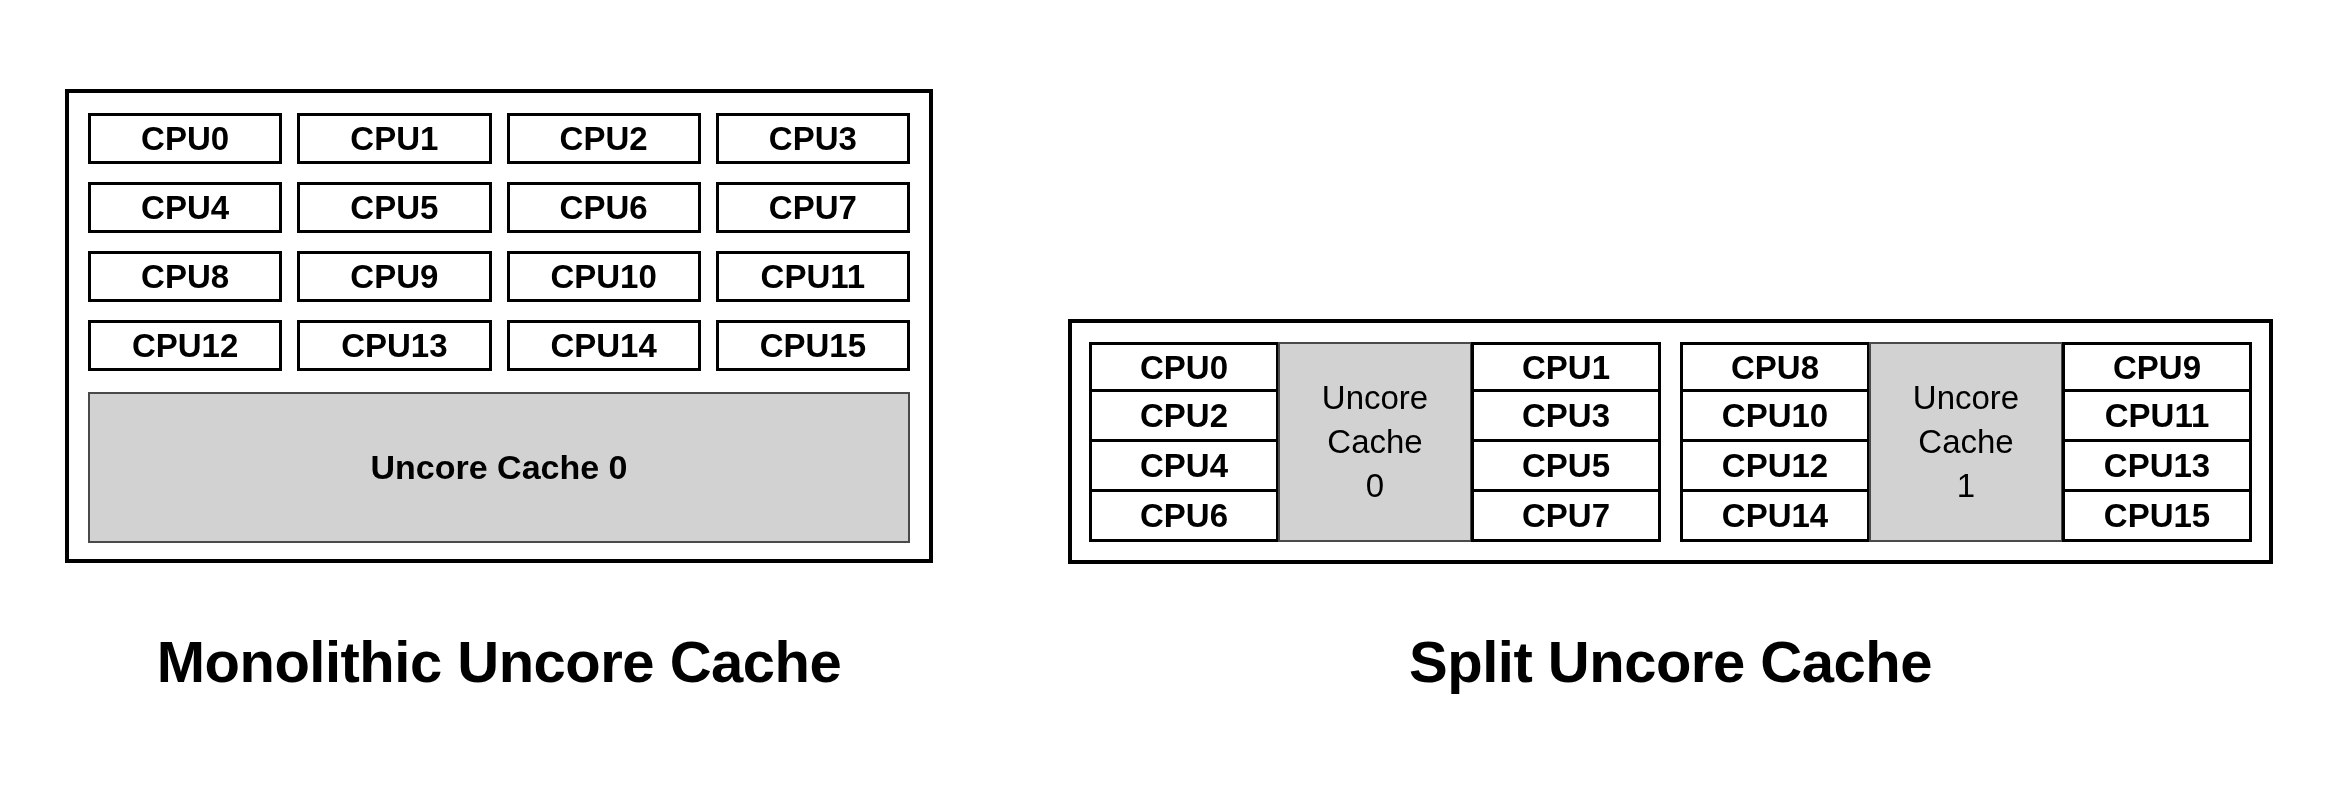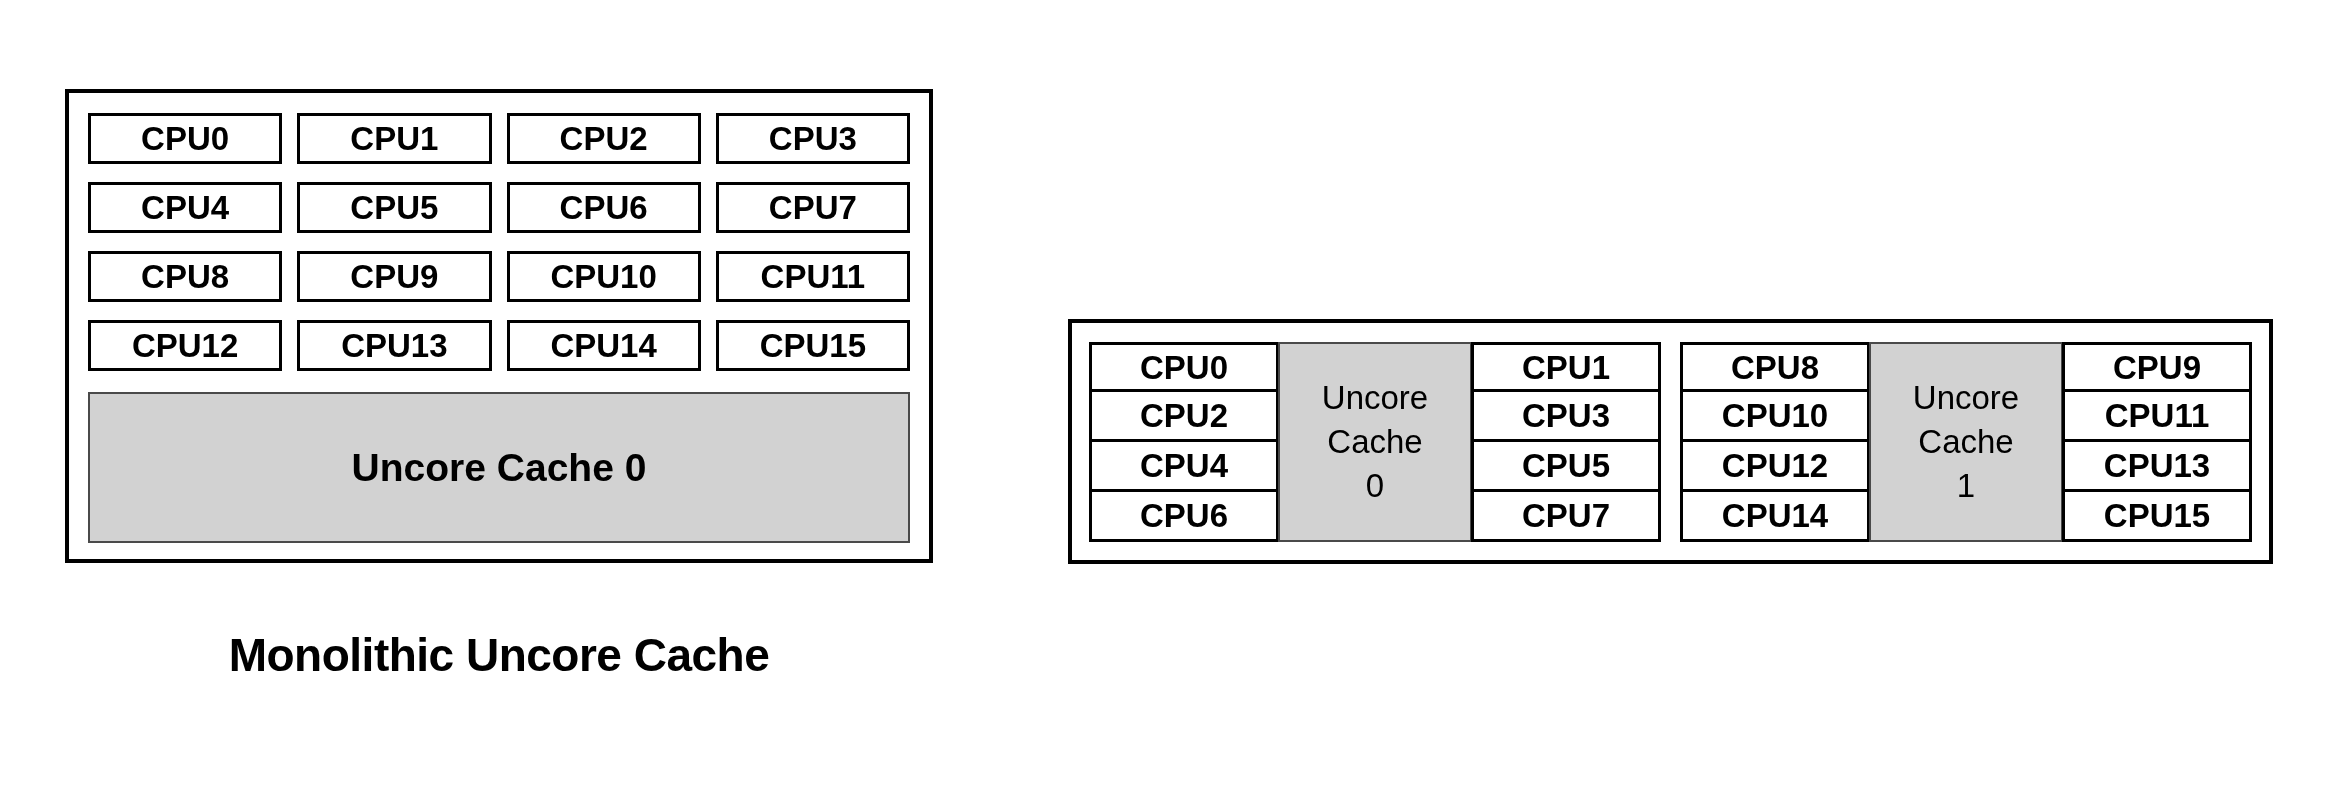--- a/index.html
+++ b/index.html
@@ -34,21 +34,21 @@
     font-weight: bold; font-size: 33px; line-height: 1;
     white-space: nowrap;
   }
   .mono-uncore {
     margin: 21px 19px 0 19px;
     height: 151px;
     box-sizing: border-box;
     background: #d2d2d2;
     border: 2px solid #4a4a4a;
     display: flex; align-items: center; justify-content: center;
-    font-weight: bold; font-size: 39px;
+    font-weight: bold; font-size: 34px;
   }
 
   
   .split-box {
     position: absolute; left: 1068px; top: 319px;
     width: 1205px; height: 245px;
     border: 4px solid #000; background: #fff;
     box-sizing: border-box;
     padding: 19px 17px 0 17px;
     display: flex; justify-content: space-between;
@@ -80,21 +80,21 @@
     margin: 0 -1px;
     display: flex; align-items: center; justify-content: center;
     text-align: center;
     font-weight: normal; font-size: 33px; line-height: 44px;
   }
 
   
   .caption {
     position: absolute; top: 628px;
     text-align: center;
-    font-weight: bold; font-size: 46px;
+    font-weight: bold; font-size: 58px;
     letter-spacing: -0.5px;
     white-space: nowrap;
   }
   .caption-left  { left: 65px;   width: 868px; }
   .caption-right { left: 1068px; width: 1205px; }
 </style>
 </head>
 <body>
 
 <div class="stage">
@@ -154,14 +154,15 @@
           <div>1</div>
         </div>
       </div>
       <div class="split-cpu gc3 gr1">CPU9</div>
       <div class="split-cpu gc3 gr2">CPU11</div>
       <div class="split-cpu gc3 gr3">CPU13</div>
       <div class="split-cpu gc3 gr4">CPU15</div>
     </div>
 
   </div>
+  <div class="caption caption-right">Split Uncore Cache</div>
 
 </div>
 
 </body></html>

